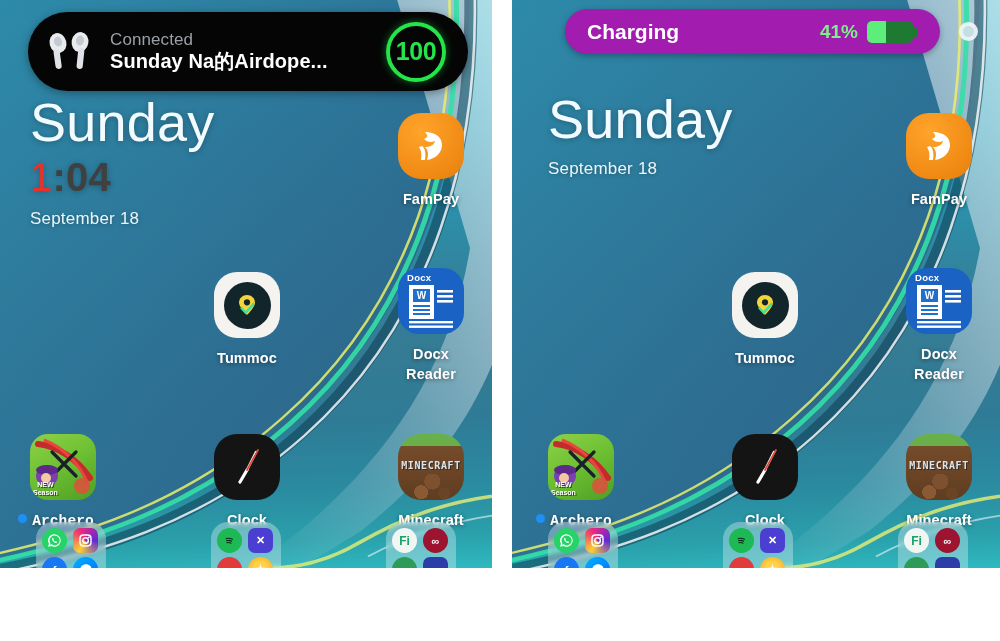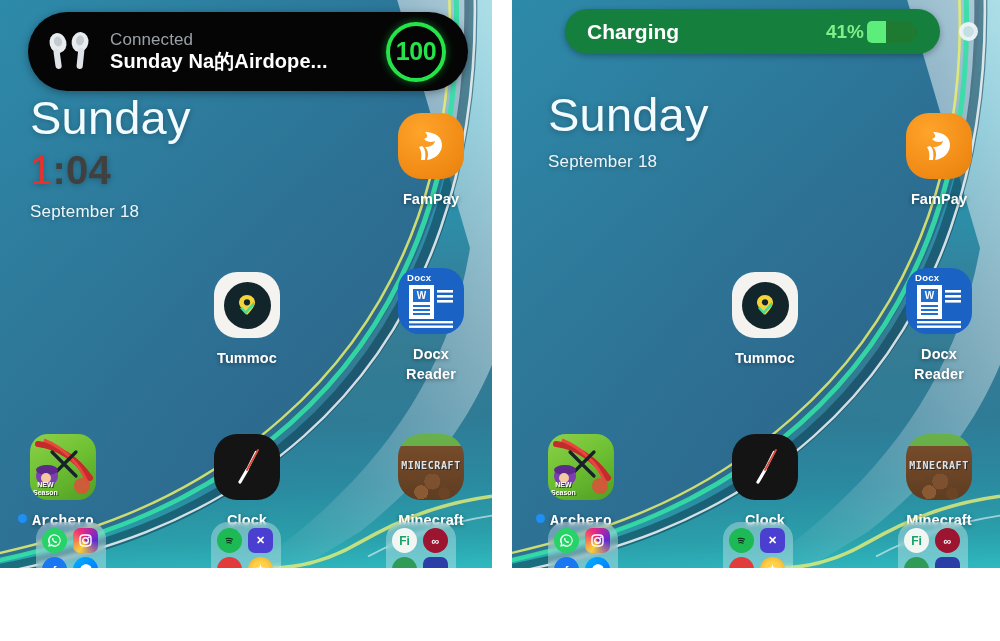--- a/index.html
+++ b/index.html
@@ -30,37 +30,37 @@
   .pill-title{color:#ffffff;font-size:20px;font-weight:bold;letter-spacing:.1px;margin-top:1px;}
   .batt-ring{
     width:52px;height:52px;border-radius:50%;border:4px solid #24e44a;
     display:flex;align-items:center;justify-content:center;margin-right:22px;
     box-shadow:0 0 8px rgba(36,228,74,.45);}
   .batt-ring span{color:#24e44a;font-size:25px;font-weight:bold;letter-spacing:-.4px;}
 
   
   .pill-charging{
     position:absolute;left:53px;top:9px;width:375px;height:45px;
-    background:#15803d;border-radius:24px;display:flex;align-items:center;
+    background:#a21caf;border-radius:24px;display:flex;align-items:center;
     justify-content:space-between;padding:0 22px;box-sizing:border-box;z-index:20;
     box-shadow:0 2px 6px rgba(0,0,0,.3);}
   .charging-label{color:#ffffff;font-size:21px;font-weight:bold;}
-  .charging-right{display:flex;align-items:center;gap:3px;}
+  .charging-right{display:flex;align-items:center;gap:9px;}
   .charging-pct{color:#7ef08a;font-size:19px;font-weight:bold;}
   .batt-icon{position:relative;width:46px;height:22px;border-radius:5px;background:#1f7a31;overflow:hidden;}
   .batt-icon .fill{position:absolute;left:0;top:0;bottom:0;background:#5ced7a;}
   .batt-tip{width:4px;height:10px;background:#1f7a31;border-radius:0 2px 2px 0;margin-left:1px;}
   .punchhole{position:absolute;top:22px;left:447px;width:19px;height:19px;border-radius:50%;
     background:#cfe0e6;border:4px solid #f2f7f9;box-sizing:border-box;z-index:21;opacity:.92;}
 
   
   .clockwid{position:absolute;z-index:10;}
   .cw-left{left:30px;top:93px;}
   .cw-right{left:36px;top:90px;}
-  .cw-day{font-size:47px;color:#f2fbff;font-weight:normal;letter-spacing:.2px;
+  .cw-day{font-size:54px;color:#f2fbff;font-weight:normal;letter-spacing:.2px;
     text-shadow:0 1px 6px rgba(0,0,0,.28);line-height:1.08;}
   .cw-time{font-size:40px;font-weight:normal;letter-spacing:.2px;margin-top:5px;line-height:1.05;
     text-shadow:0 1px 6px rgba(0,0,0,.28);}
   .cw-time .h{color:#e8312a;}
   .cw-time .m{color:#404040;font-weight:bold;}
   .cw-date{font-size:17px;color:#eaf6fb;margin-top:11px;letter-spacing:.2px;
     text-shadow:0 1px 5px rgba(0,0,0,.3);}
 
   
   .apps{position:absolute;inset:0;z-index:8;}

